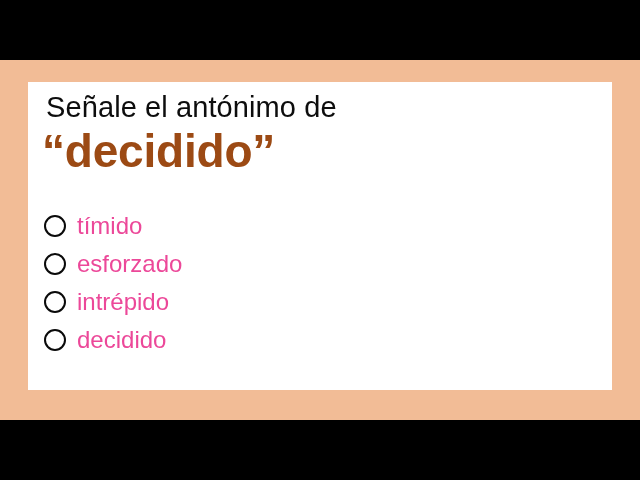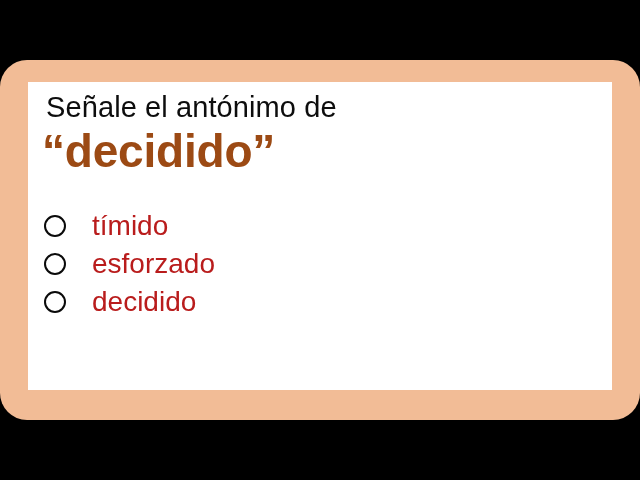--- a/index.html
+++ b/index.html
@@ -32,21 +32,20 @@
   .letterbox.bottom { top: 420px; height: 60px; }
 
   
   #slide-frame {
     position: absolute;
     left: 0;
     top: 60px;
     width: 640px;
     height: 360px;
     background: #f2bc96;
-    border-radius: 27px;
   }
 
   
   #content-card {
     position: absolute;
     left: 28px;
     top: 22px;
     width: 584px;
     height: 308px;
     background: #ffffff;
@@ -93,24 +92,24 @@
     width: 22px;
     height: 22px;
     border: 2px solid #0a0a0a;
     border-radius: 50%;
     background: transparent;
     box-sizing: border-box;
     flex: 0 0 auto;
   }
 
   .option-label {
-    margin-left: 26px;
-    font-size: 28px;
+    margin-left: 11px;
+    font-size: 24px;
     line-height: 30px;
-    color: #b91c1c;
+    color: #ec4899;
     white-space: nowrap;
   }
 </style>
 </head>
 <body>
 
 <div id="stage">
 
   <div class="letterbox top"></div>
 
@@ -127,20 +126,24 @@
         <div class="option-row">
           <span class="radio-circle"></span>
           <span class="option-label">tímido</span>
         </div>
 
         <div class="option-row">
           <span class="radio-circle"></span>
           <span class="option-label">esforzado</span>
         </div>
 
+        <div class="option-row">
+          <span class="radio-circle"></span>
+          <span class="option-label">intrépido</span>
+        </div>
 
         <div class="option-row">
           <span class="radio-circle"></span>
           <span class="option-label">decidido</span>
         </div>
 
 
       </div>
     </div>
   </div>

